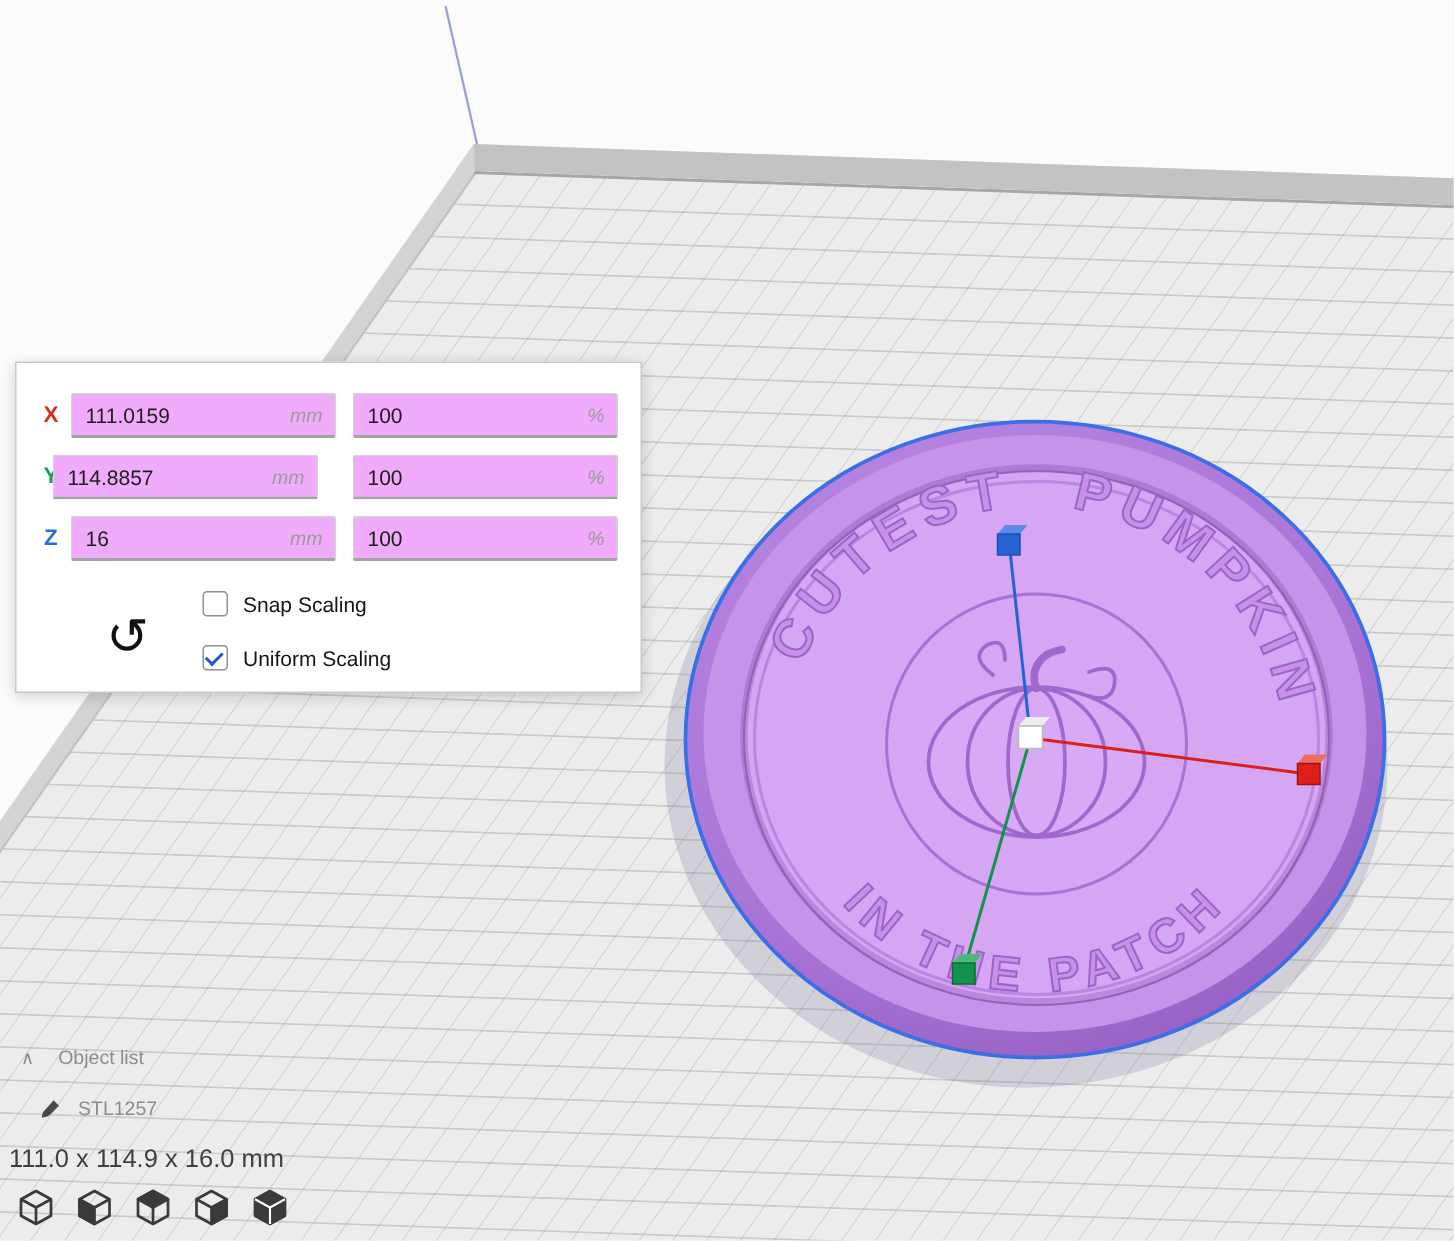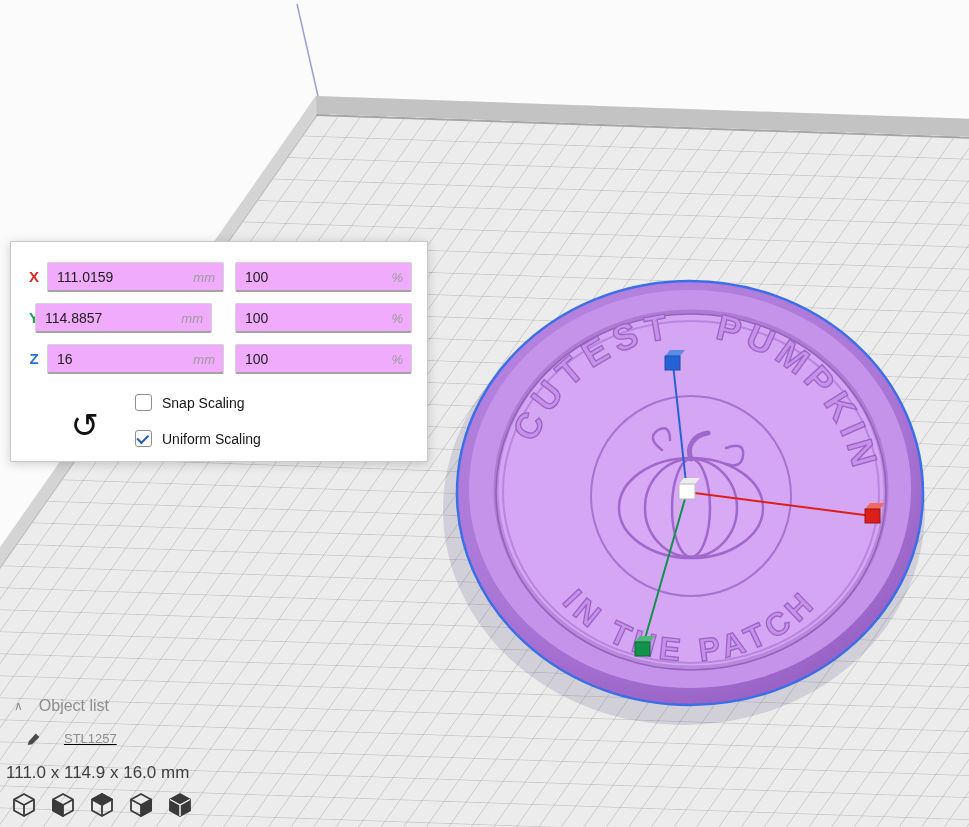--- a/index.html
+++ b/index.html
@@ -59,22 +59,22 @@
   }
   .checkmark{width:9px;height:5px;border-left:2px solid #2458c4;border-bottom:2px solid #2458c4;transform:rotate(-45deg) translate(0,-1px);}
   .cb-label{font-size:14px;color:#161616;}
   
   .file-icon{position:absolute;left:0px;top:4px;width:95px;height:95px;z-index:40;}
   .file-badge-text{font-family:"Liberation Sans",sans-serif;font-weight:bold;}
   
   .object-list{position:absolute;left:0;bottom:40px;width:260px;z-index:20;}
   .ol-header{position:absolute;left:14px;top:0;display:flex;align-items:center;gap:16px;cursor:pointer;}
   .ol-caret{font-family:"DejaVu Sans",sans-serif;font-size:12px;color:#8a8a8a;}
-  .ol-title{font-size:16px;color:#8d8d8d;}
-  .ol-item{position:absolute;left:26px;top:33px;display:flex;align-items:center;gap:22px;cursor:pointer;text-decoration:underline;}
+  .ol-title{font-size:13px;color:#8d8d8d;}
+  .ol-item{position:absolute;left:26px;top:33px;display:flex;align-items:center;gap:10px;cursor:pointer;}
   .ol-item-name{font-size:13px;color:#8d8d8d;}
   .ol-dims{position:absolute;left:6px;top:66px;font-size:17px;color:#3f3f3f;}
   
   .view-toolbar{position:absolute;left:10px;bottom:8px;display:flex;gap:11px;z-index:20;}
   .view-btn{width:28px;height:28px;display:flex;align-items:center;justify-content:center;cursor:pointer;}
 </style>
 </head>
 <body>
 
 <div class="viewport">

